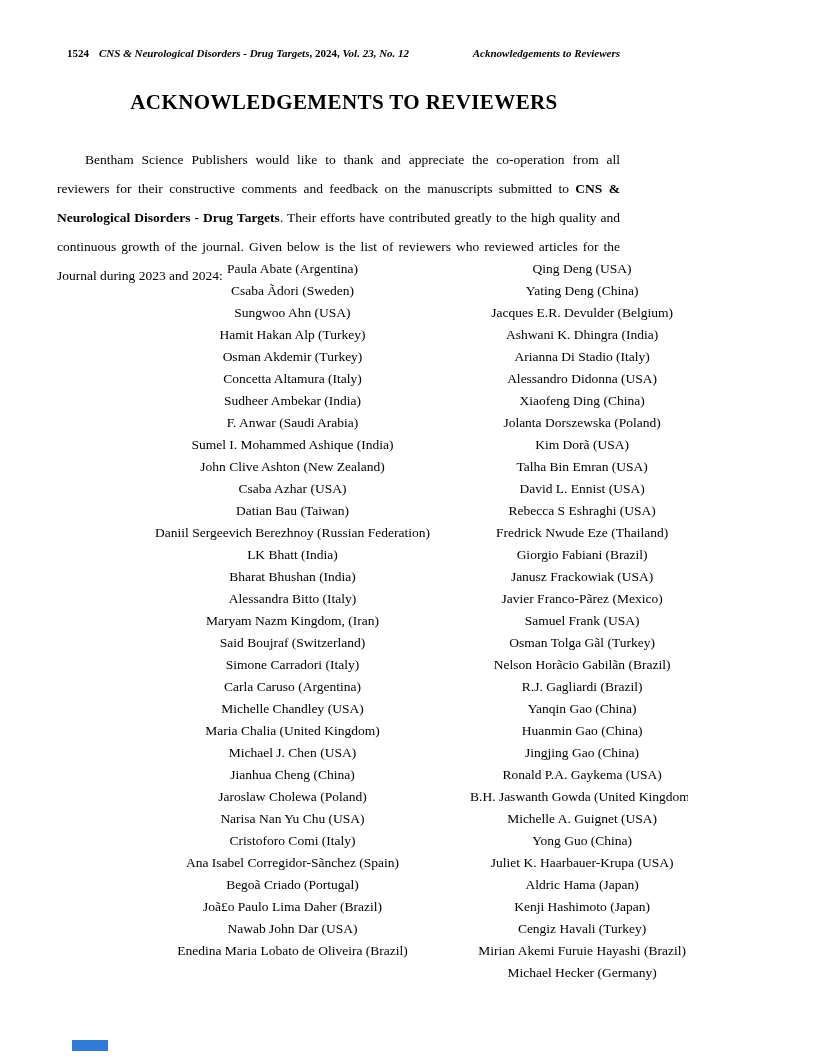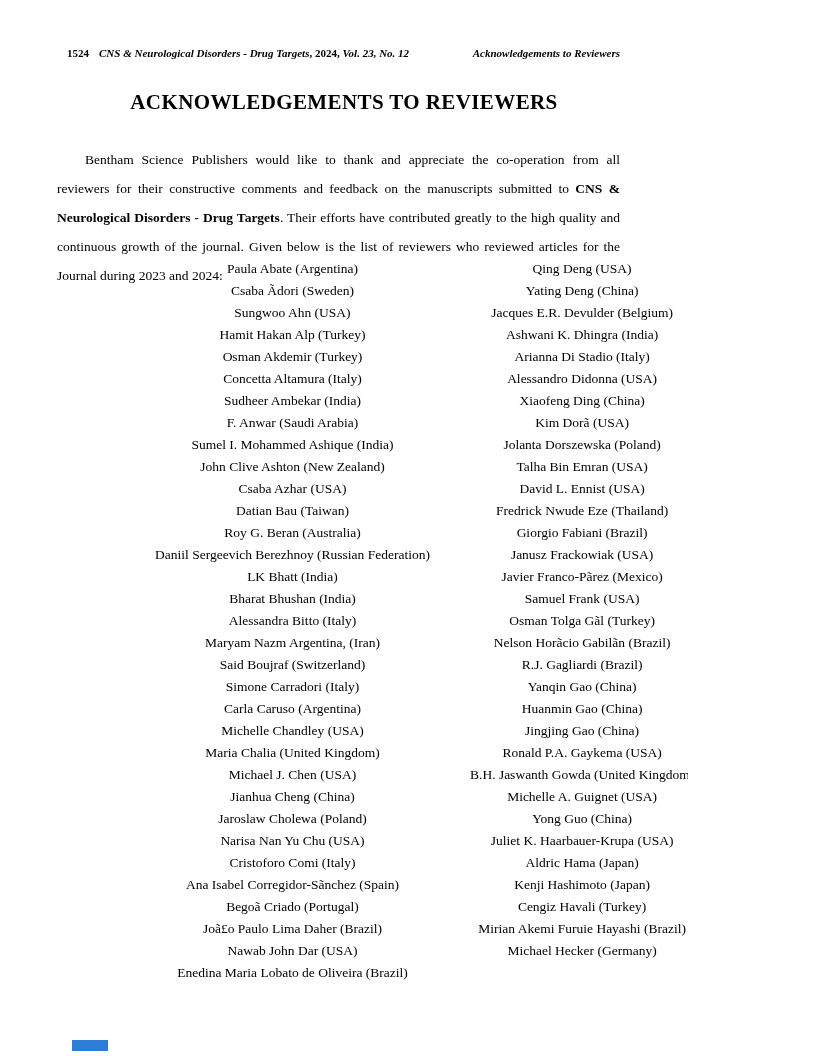--- a/index.html
+++ b/index.html
@@ -103,26 +103,25 @@
         <div class="reviewer">Sungwoo Ahn (USA)</div>
         <div class="reviewer">Hamit Hakan Alp (Turkey)</div>
         <div class="reviewer">Osman Akdemir (Turkey)</div>
         <div class="reviewer">Concetta Altamura (Italy)</div>
         <div class="reviewer">Sudheer Ambekar (India)</div>
         <div class="reviewer">F. Anwar (Saudi Arabia)</div>
         <div class="reviewer">Sumel I. Mohammed Ashique (India)</div>
         <div class="reviewer">John Clive Ashton (New Zealand)</div>
         <div class="reviewer">Csaba Azhar (USA)</div>
         <div class="reviewer">Datian Bau (Taiwan)</div>
-        <div class="reviewer">Roy G. Beran (Australia)</div>
         <div class="reviewer">Daniil Sergeevich Berezhnoy (Russian Federation)</div>
         <div class="reviewer">LK Bhatt (India)</div>
         <div class="reviewer">Bharat Bhushan (India)</div>
         <div class="reviewer">Alessandra Bitto (Italy)</div>
-        <div class="reviewer">Maryam Nazm Argentina, (Iran)</div>
+        <div class="reviewer">Maryam Nazm Kingdom, (Iran)</div>
         <div class="reviewer">Said Boujraf (Switzerland)</div>
         <div class="reviewer">Simone Carradori (Italy)</div>
         <div class="reviewer">Carla Caruso (Argentina)</div>
         <div class="reviewer">Michelle Chandley (USA)</div>
         <div class="reviewer">Maria Chalia (United Kingdom)</div>
         <div class="reviewer">Michael J. Chen (USA)</div>
         <div class="reviewer">Jianhua Cheng (China)</div>
         <div class="reviewer">Jaroslaw Cholewa (Poland)</div>
         <div class="reviewer">Narisa Nan Yu Chu (USA)</div>
         <div class="reviewer">Cristoforo Comi (Italy)</div>
@@ -133,24 +132,25 @@
         <div class="reviewer">Enedina Maria Lobato de Oliveira (Brazil)</div>
       </div>
     <div class="reviewer-col right">
         <div class="reviewer">Qing Deng (USA)</div>
         <div class="reviewer">Yating Deng (China)</div>
         <div class="reviewer">Jacques E.R. Devulder (Belgium)</div>
         <div class="reviewer">Ashwani K. Dhingra (India)</div>
         <div class="reviewer">Arianna Di Stadio (Italy)</div>
         <div class="reviewer">Alessandro Didonna (USA)</div>
         <div class="reviewer">Xiaofeng Ding (China)</div>
+        <div class="reviewer">Jolanta Dorszewska (Poland)</div>
         <div class="reviewer">Kim Dorã (USA)</div>
-        <div class="reviewer">Jolanta Dorszewska (Poland)</div>
         <div class="reviewer">Talha Bin Emran (USA)</div>
         <div class="reviewer">David L. Ennist (USA)</div>
+        <div class="reviewer">Rebecca S Eshraghi (USA)</div>
         <div class="reviewer">Fredrick Nwude Eze (Thailand)</div>
         <div class="reviewer">Giorgio Fabiani (Brazil)</div>
         <div class="reviewer">Janusz Frackowiak (USA)</div>
         <div class="reviewer">Javier Franco-Pãrez (Mexico)</div>
         <div class="reviewer">Samuel Frank (USA)</div>
         <div class="reviewer">Osman Tolga Gãl (Turkey)</div>
         <div class="reviewer">Nelson Horãcio Gabilãn (Brazil)</div>
         <div class="reviewer">R.J. Gagliardi (Brazil)</div>
         <div class="reviewer">Yanqin Gao (China)</div>
         <div class="reviewer">Huanmin Gao (China)</div>

